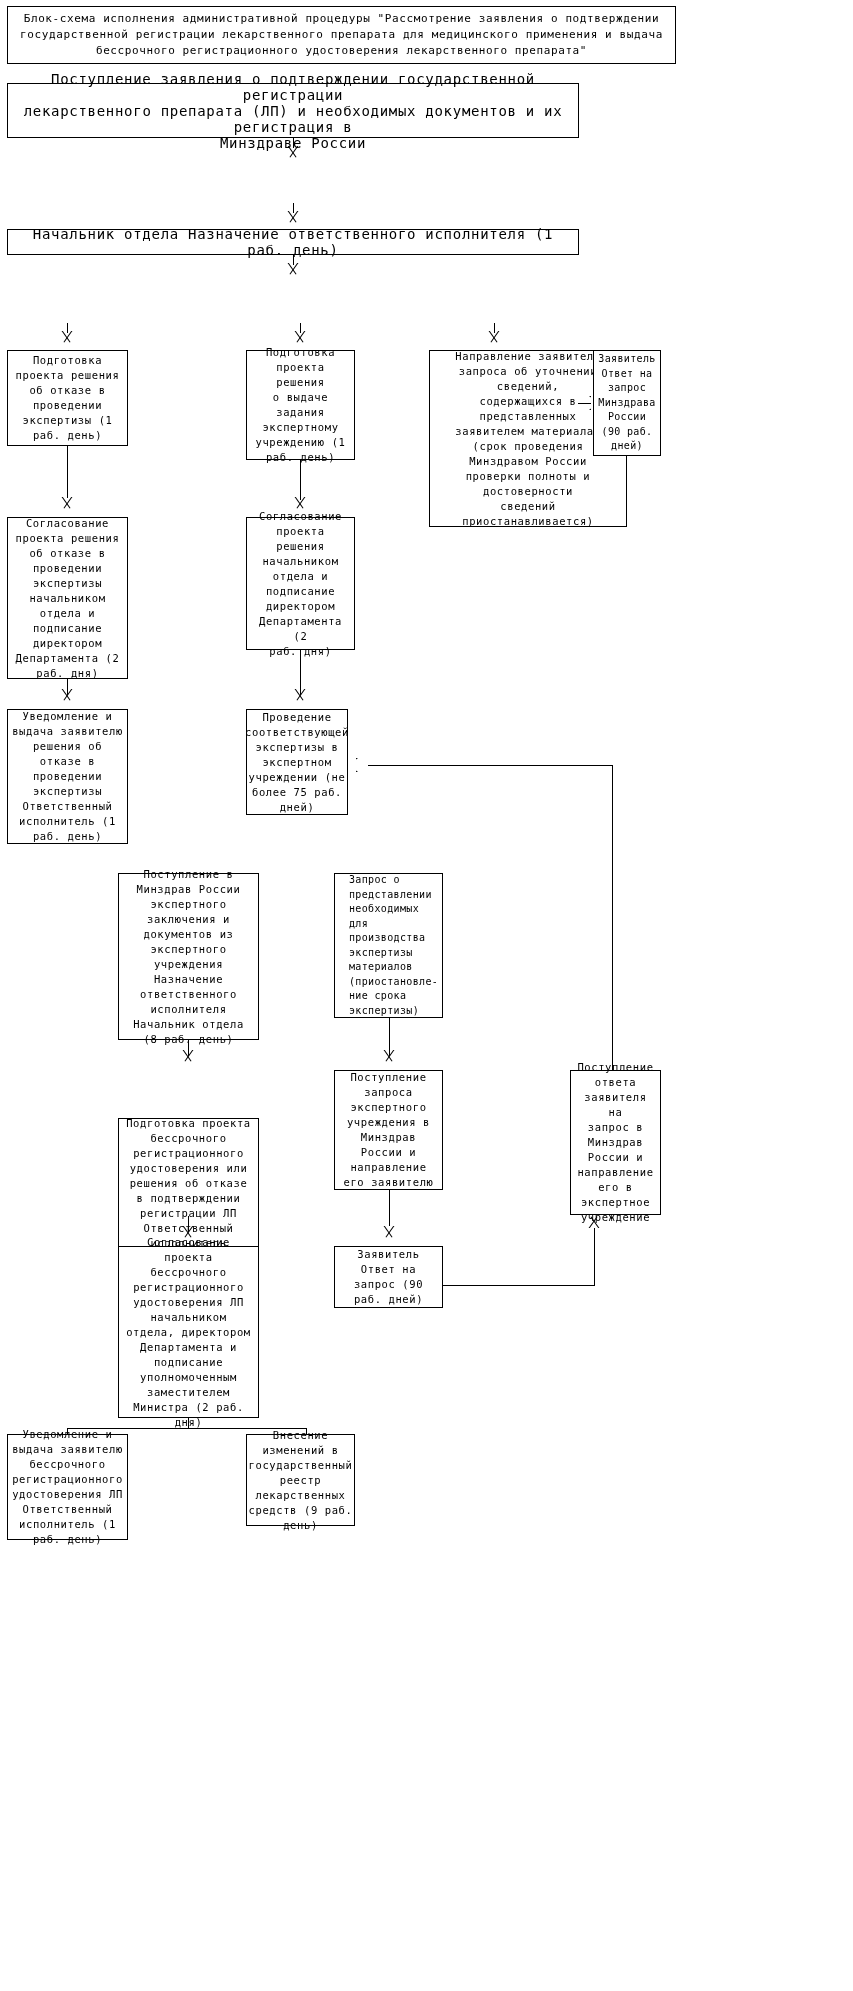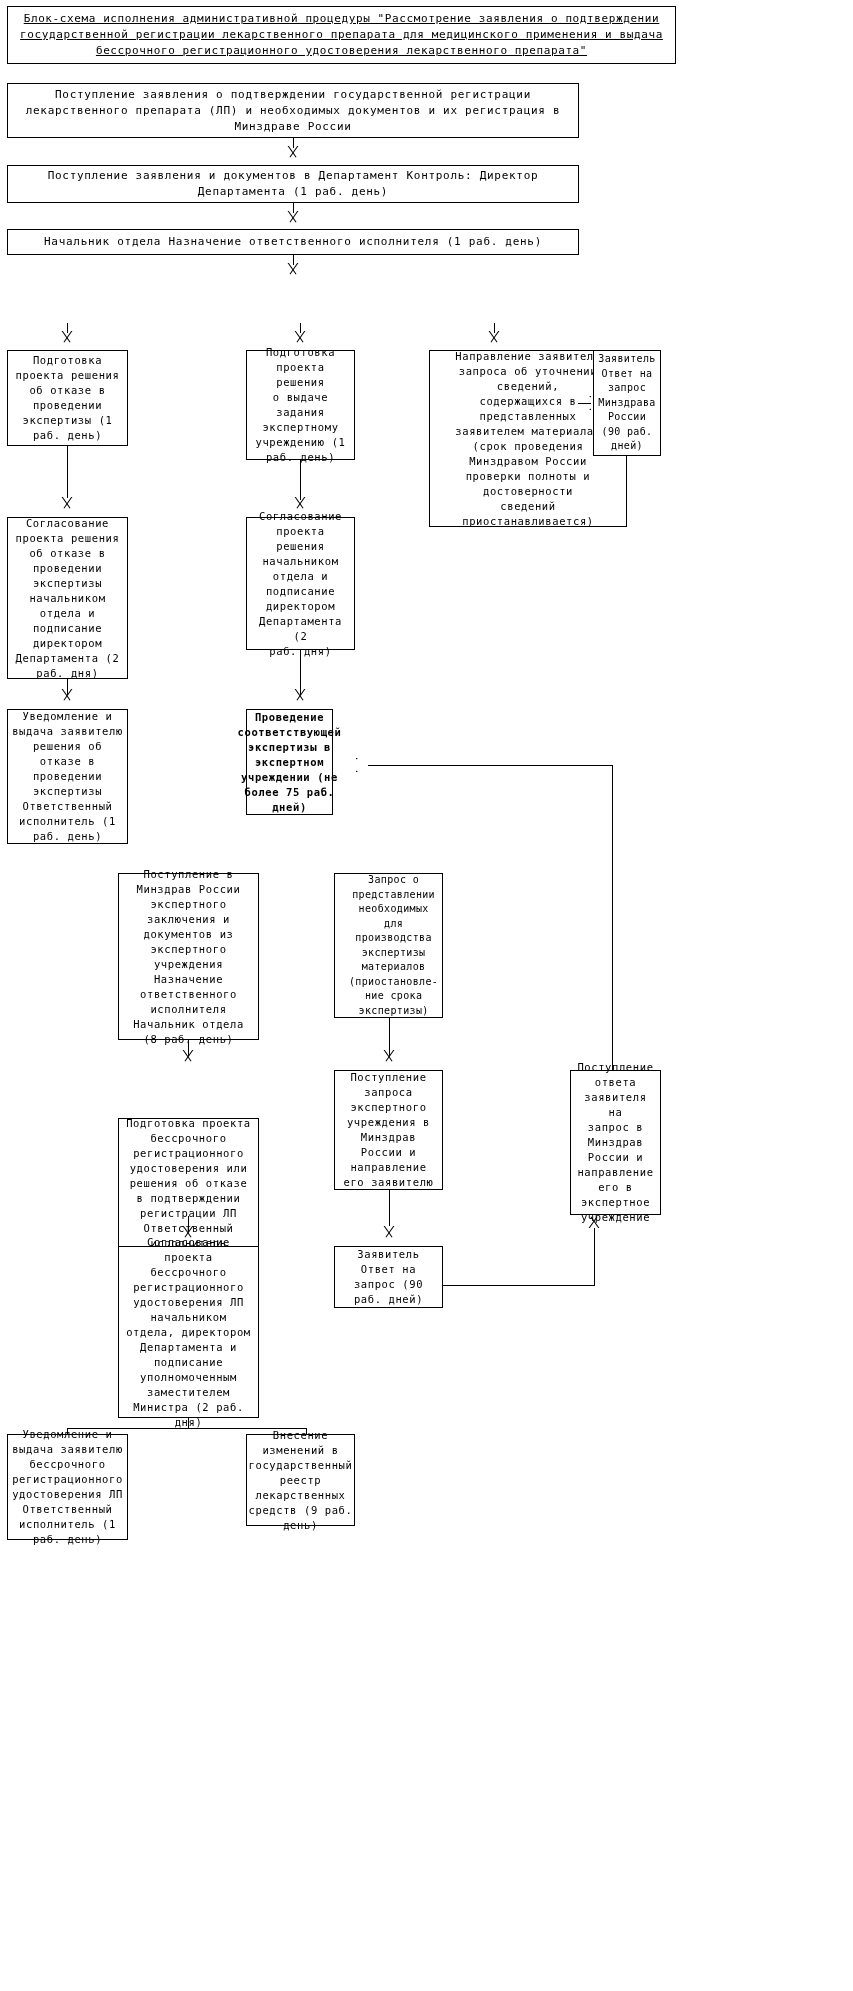--- a/index.html
+++ b/index.html
@@ -28,38 +28,37 @@
     justify-content: center;
     text-align: center;
     font-size: 10.5px;
     line-height: 15px;
     letter-spacing: 0.6px;
     padding: 3px 4px;
     white-space: pre-line;
     word-break: normal;
   }
   .box.wide {
-    font-size: 11px;
+    font-size: 14px;
     line-height: 16px;
     letter-spacing: 0.7px;
   }
   .box.title {
     font-size: 11px;
     line-height: 16px;
     letter-spacing: 0.6px;
-    text-decoration: underline;
   }
   .box.narrow {
     font-size: 10px;
     line-height: 14.5px;
     letter-spacing: 0.35px;
   }
   .box.leftal {
     justify-content: flex-start;
-    text-align: center;
+    text-align: left;
     padding-left: 14px;
   }
   
   .vline {
     position: absolute;
     width: 1px;
     background: #000000;
   }
   .hline {
     position: absolute;
@@ -176,22 +175,20 @@
 государственной регистрации лекарственного препарата для медицинского применения и выдача
 бессрочного регистрационного удостоверения лекарственного препарата"</div>
 
   <div class="box wide" style="left:7px; top:83px; width:572px; height:55px;">Поступление заявления о подтверждении государственной регистрации
 лекарственного препарата (ЛП) и необходимых документов и их регистрация в
 Минздраве России</div>
 
   <div class="vline" style="left:293px; top:138px; height:10px;"></div>
   <div class="arrowdn" style="left:286px; top:146px;"></div>
 
-  <div class="box wide" style="left:7px; top:165px; width:572px; height:38px;">Поступление заявления и документов в Департамент Контроль: Директор
-Департамента (1 раб. день)</div>
 
   <div class="vline" style="left:293px; top:203px; height:10px;"></div>
   <div class="arrowdn" style="left:286px; top:211px;"></div>
 
   <div class="box wide" style="left:7px; top:229px; width:572px; height:26px;">Начальник отдела Назначение ответственного исполнителя (1 раб. день)</div>
 
   <div class="vline" style="left:293px; top:255px; height:10px;"></div>
   <div class="arrowdn" style="left:286px; top:263px;"></div>
 
 
@@ -280,21 +277,21 @@
   <div class="box" style="left:7px; top:709px; width:121px; height:135px;">Уведомление и
 выдача заявителю
 решения об
 отказе в
 проведении
 экспертизы
 Ответственный
 исполнитель (1
 раб. день)</div>
 
-  <div class="box" style="left:246px; top:709px; width:87px; height:106px;font-weight:bold;">Проведение
+  <div class="box" style="left:246px; top:709px; width:102px; height:106px;">Проведение
 соответствующей
 экспертизы в
 экспертном
 учреждении (не
 более 75 раб.
 дней)</div>
 
   <div class="hline" style="left:368px; top:765px; width:245px;"></div>
   <div class="vline" style="left:612px; top:765px; height:330px;"></div>
   <div class="arrowlt" style="left:356px; top:758px;"></div>

